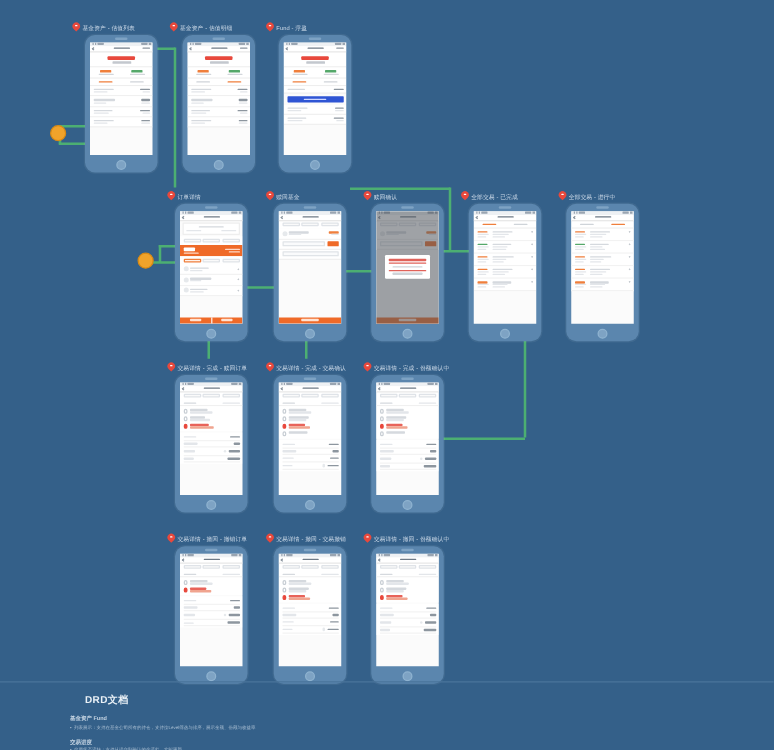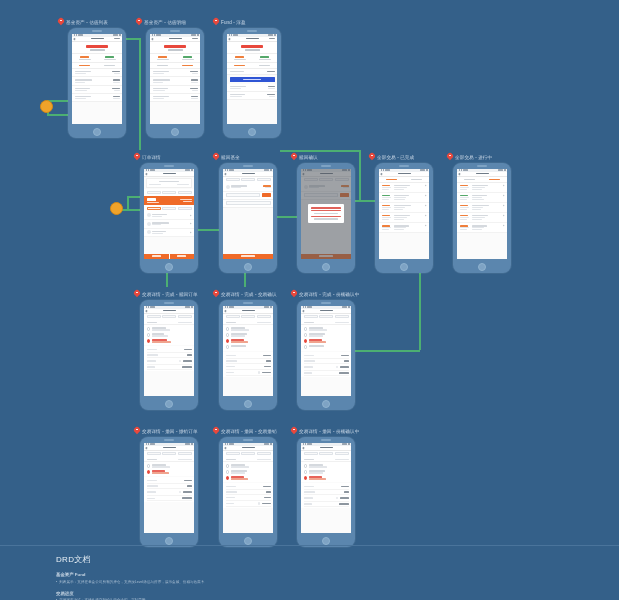--- a/index.html
+++ b/index.html
@@ -159,21 +159,21 @@
   .ordrow{display:flex;gap:2px;padding:2px 2.5px;border-bottom:.4px solid #f2f2f2;
           background:#fff;align-items:flex-start;}
   .ordrow .c1{width:10px;display:flex;flex-direction:column;gap:.8px;}
   .ordrow .c2{flex:1;display:flex;flex-direction:column;gap:.8px;}
 
   
   .doc{
     position:absolute; left:0; right:0; bottom:0; height:55px;
     border-top:1px solid #4a749b; padding:8px 56px 0;
   }
-  .doc h2{font-size:8px;color:#eaf1f7;font-weight:normal;letter-spacing:.3px;}
+  .doc h2{font-size:8px;color:#eaf1f7;font-weight:bold;letter-spacing:.3px;margin-left:12px;}
   .doc h3{font-size:4.4px;color:#c6d5e3;font-weight:bold;margin-top:7px;}
   .doc .li{font-size:3.6px;color:#a9bed2;margin-top:2.5px;display:flex;gap:2px;}
   .doc .li::before{content:"•";color:#a9bed2;}
 </style>
 </head>
 <body>
 
 <div class="board">
 
   <div class="line v" style="left:47px; top:101px; height:14px;"></div>

